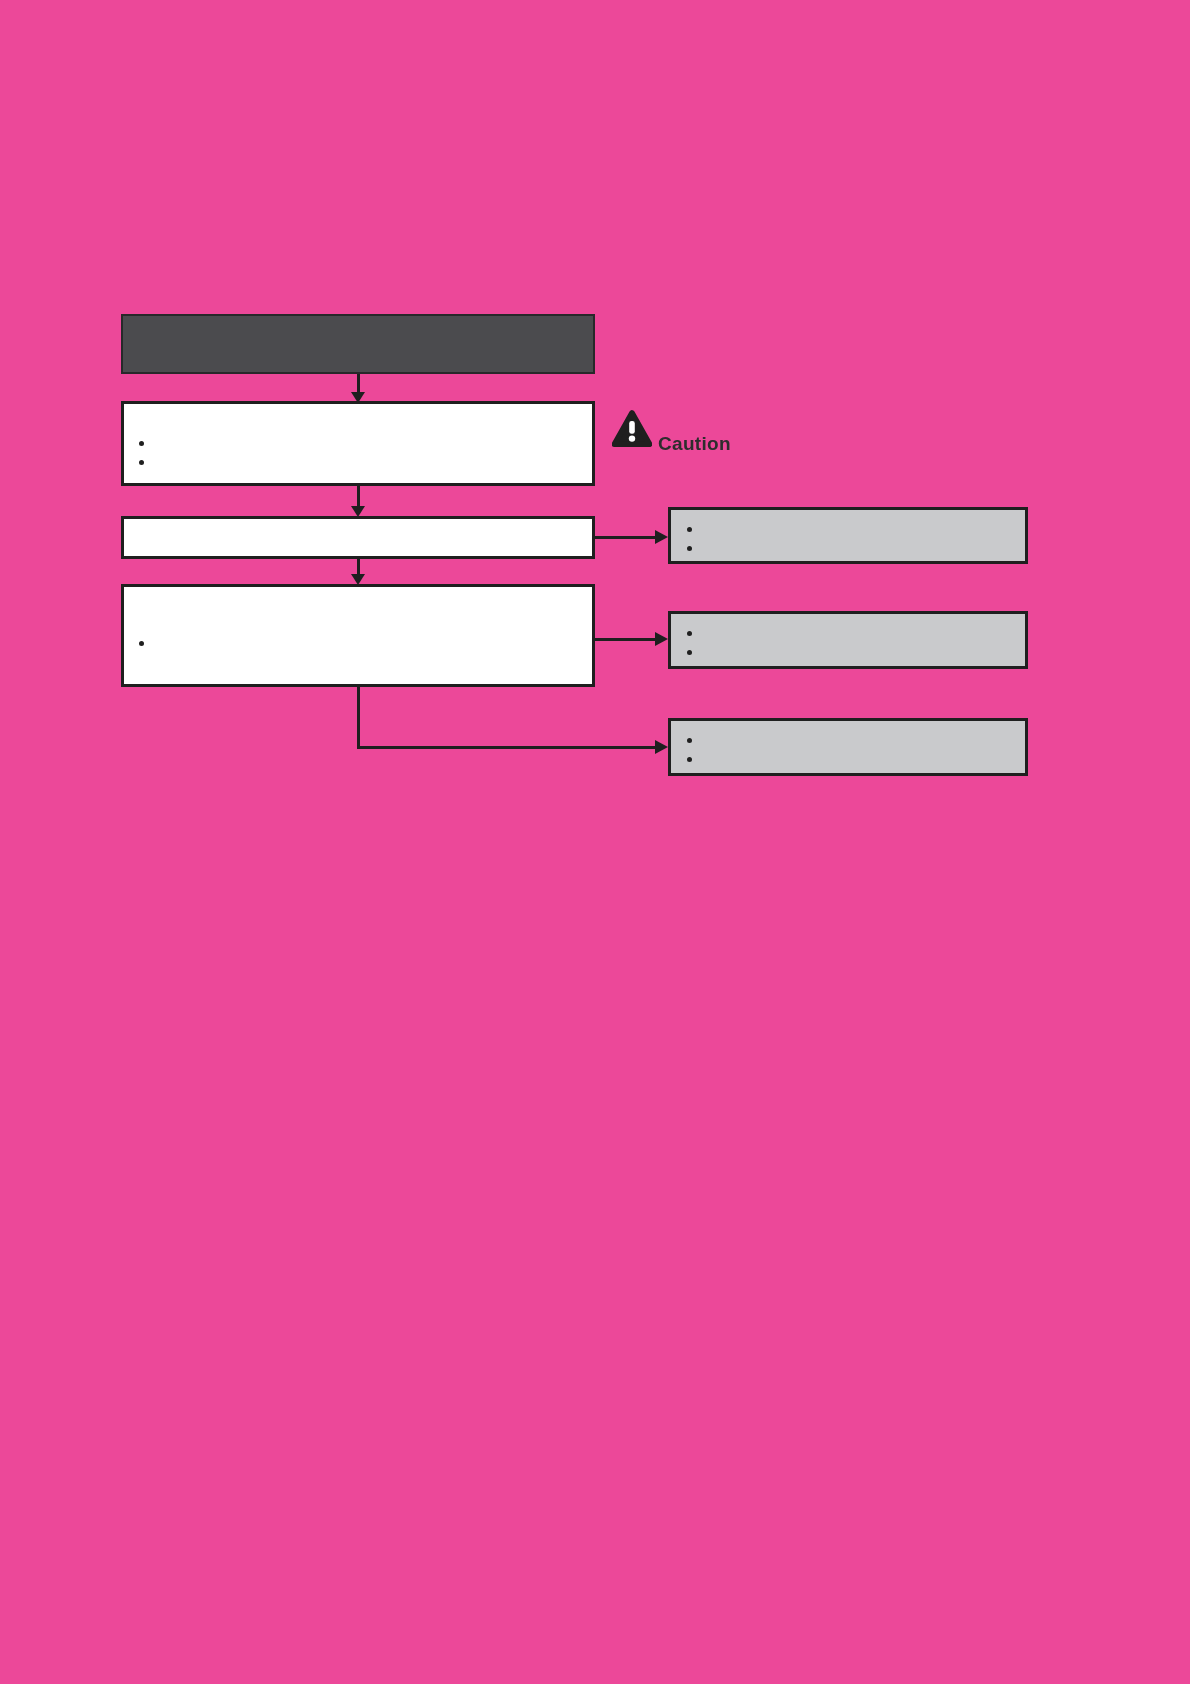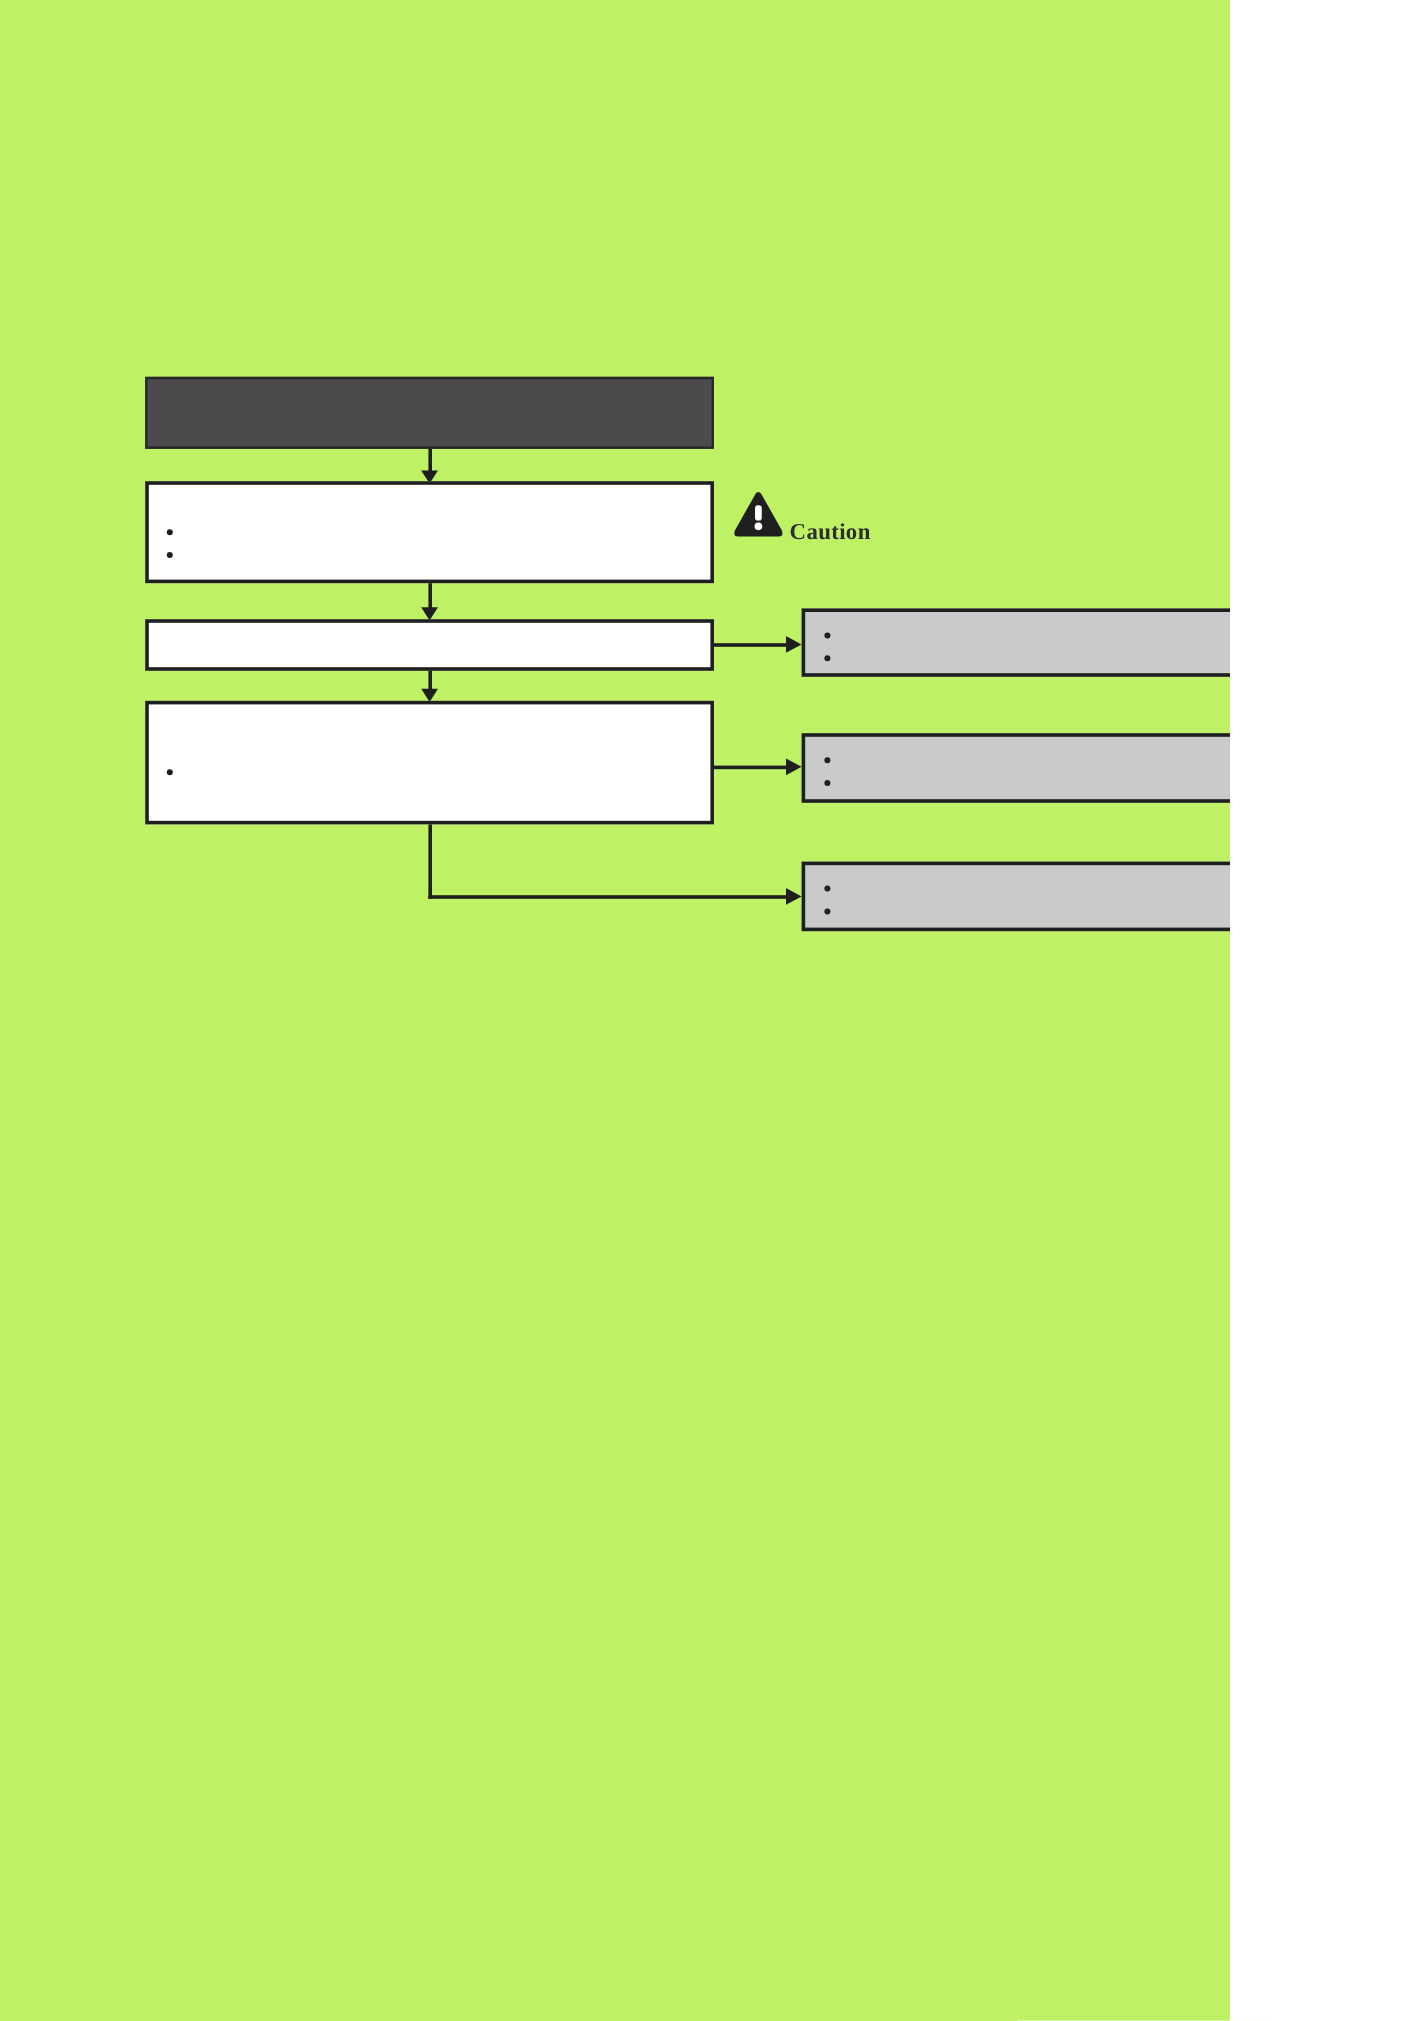--- a/index.html
+++ b/index.html
@@ -1,21 +1,21 @@
 <!DOCTYPE html>
 <html><head>
 <meta charset="utf-8">
 <style>
   html, body { margin: 0; padding: 0; background: #ffffff; }
   #page {
     position: relative;
-    width: 1025px;
+    width: 1190px;
     height: 1684px;
-    background: #bef264;
-    font-family: Liberation Serif, serif;
+    background: #ec4899;
+    font-family: Liberation Sans, sans-serif;
     overflow: hidden;
   }
   .abs { position: absolute; box-sizing: border-box; }
 
   
   .title-box {
     left: 121px; top: 314px; width: 474px; height: 60px;
     background: #4b4b4e;
     border: 2px solid #28282a;
   }

